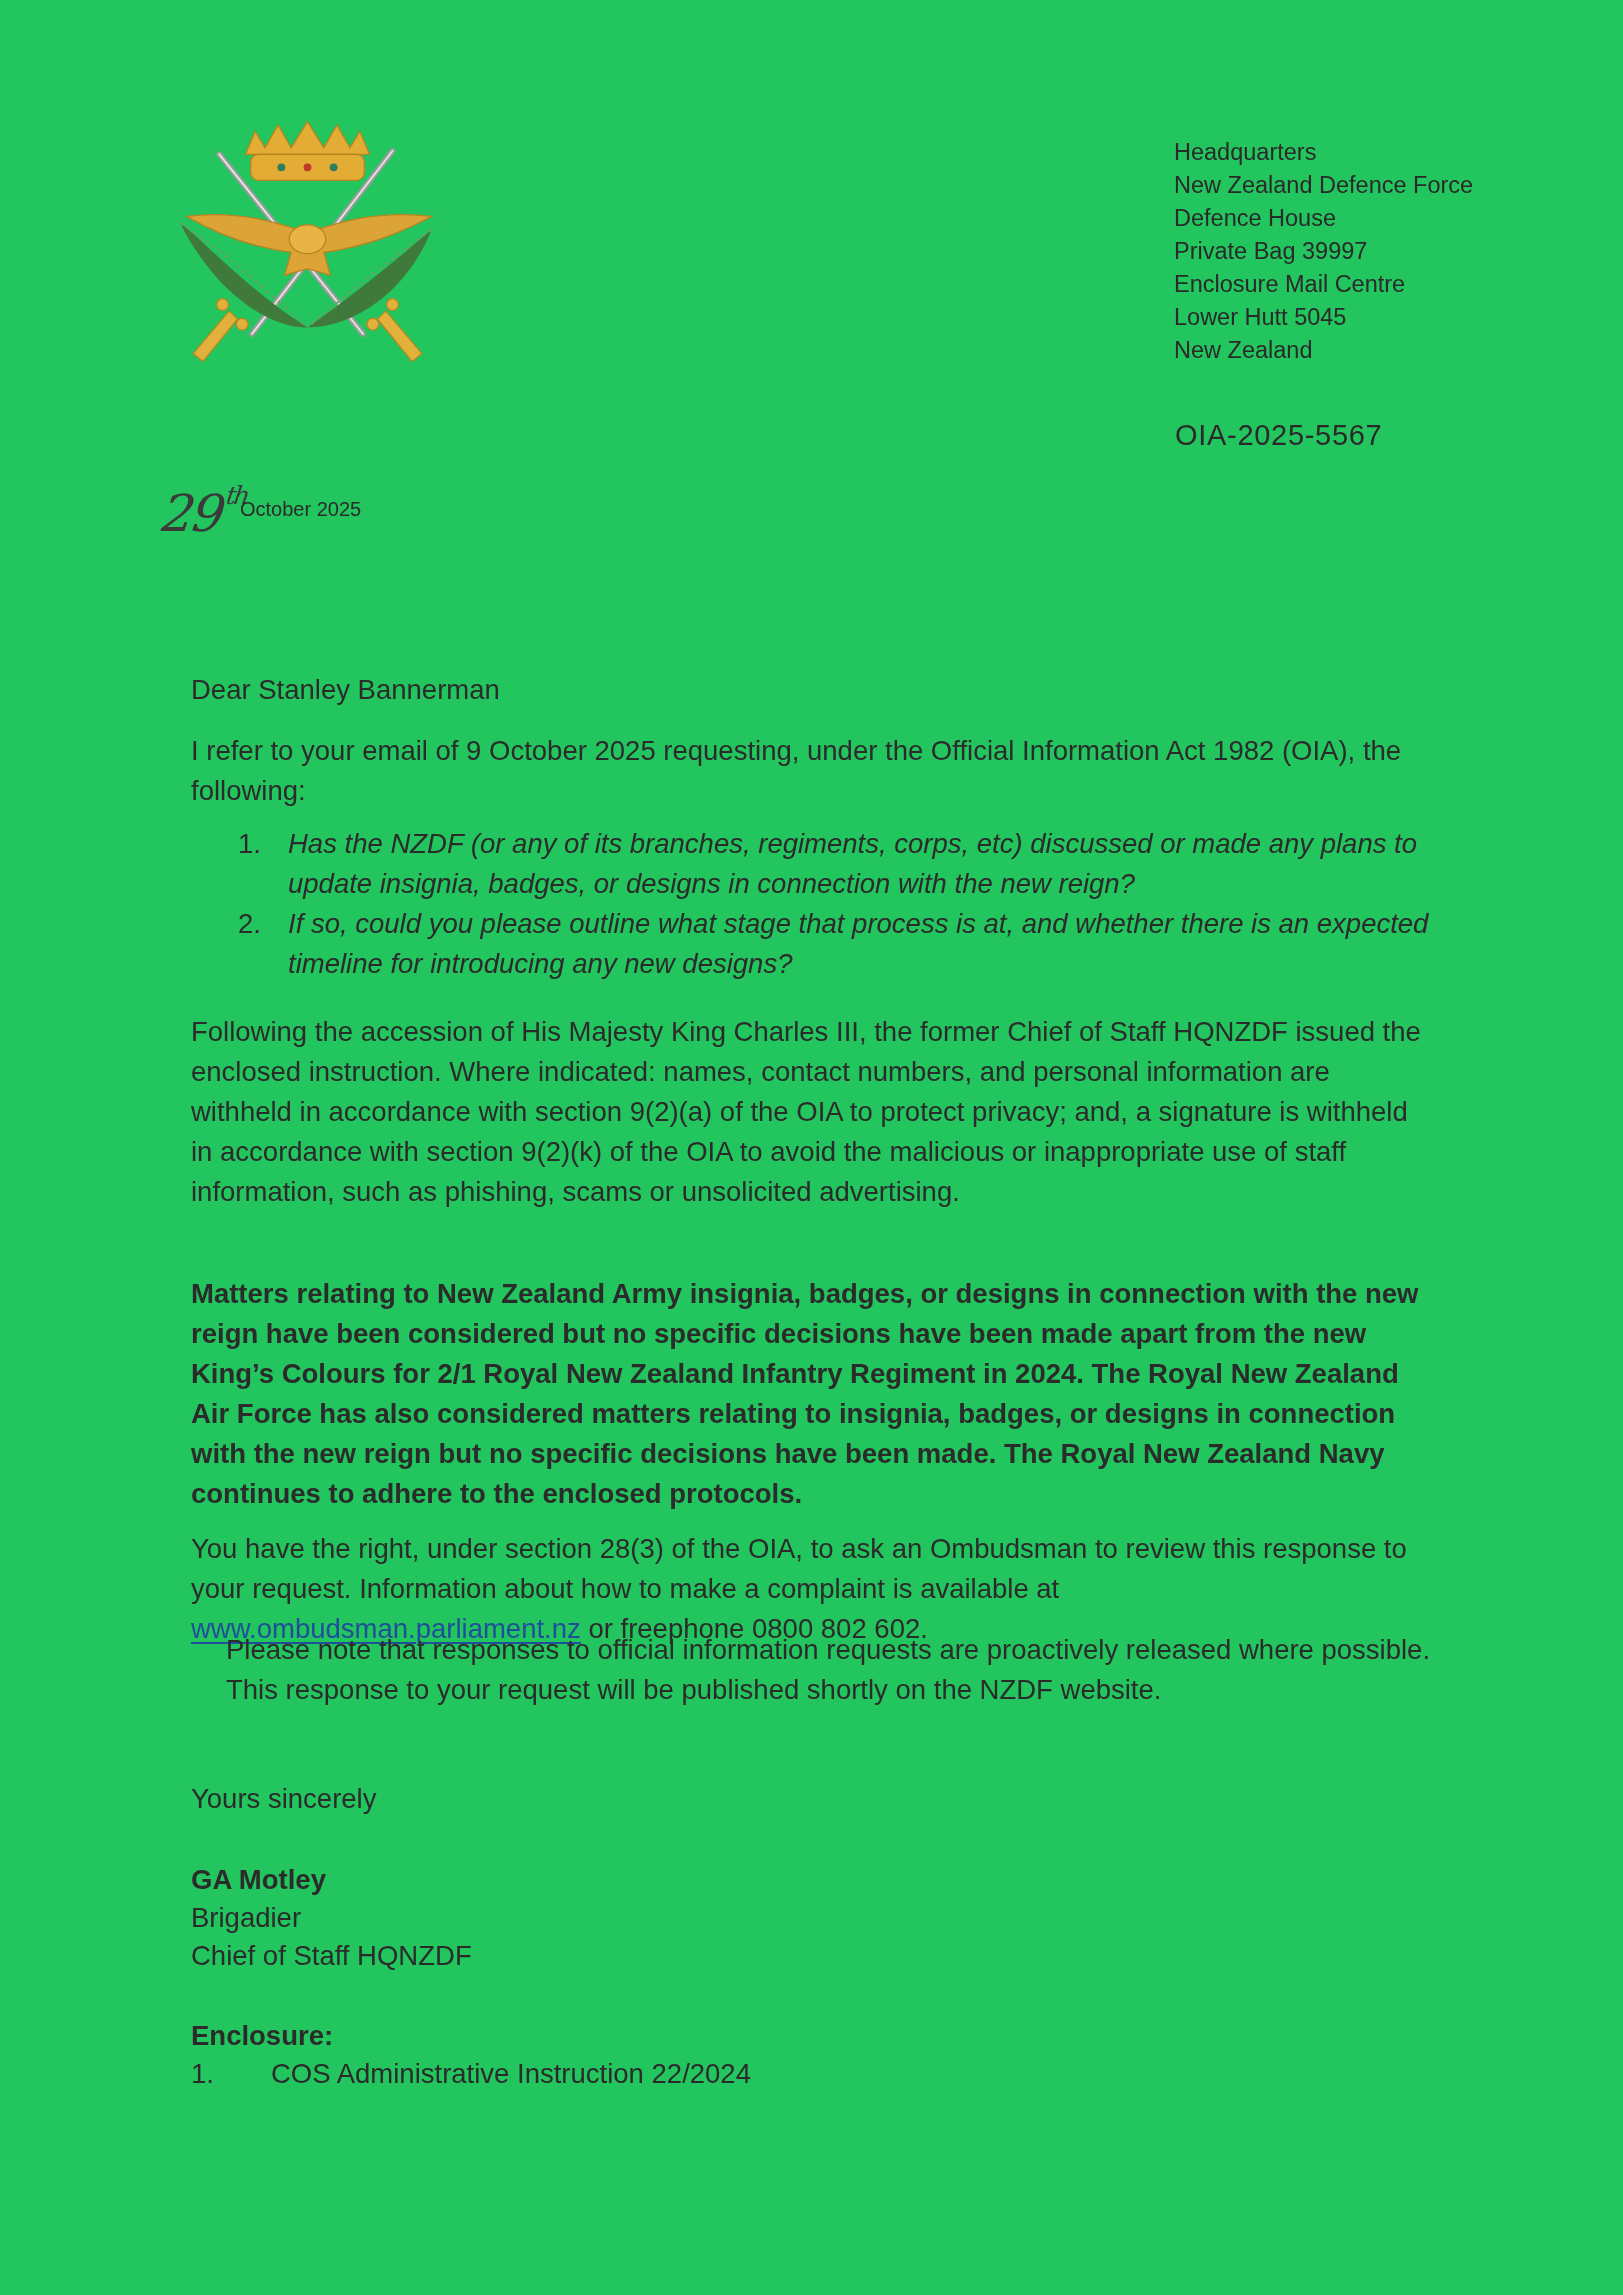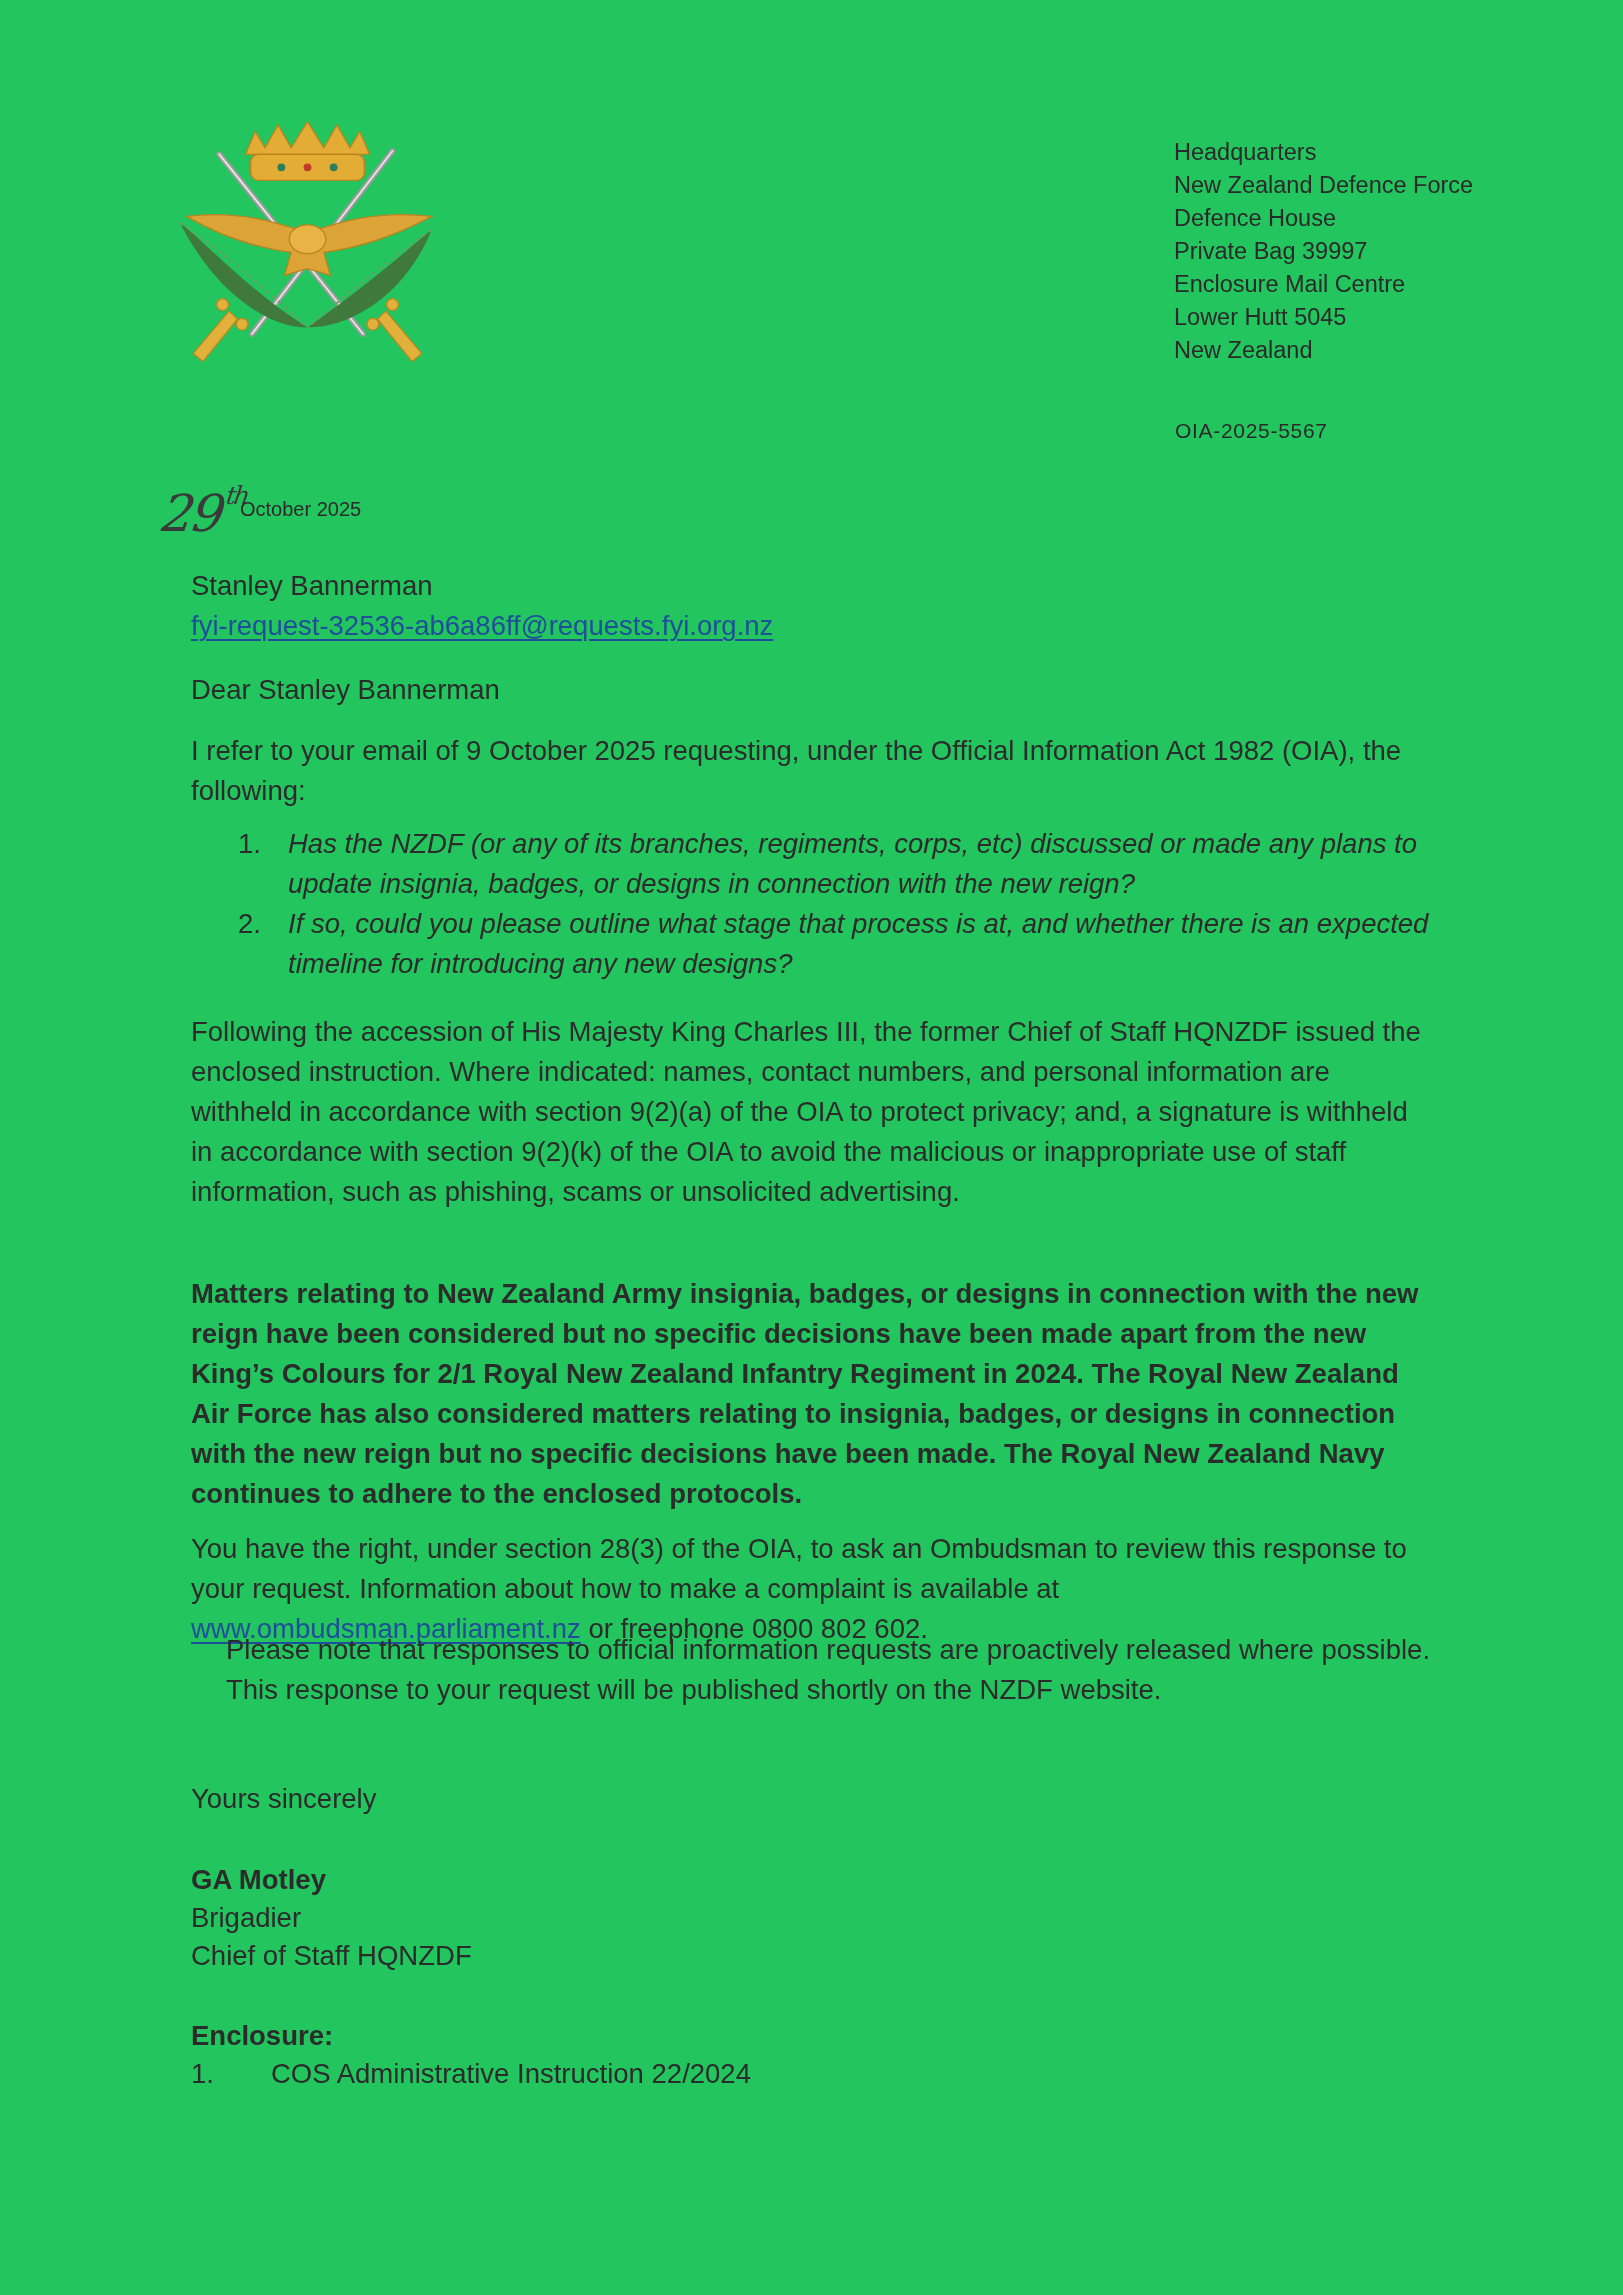--- a/index.html
+++ b/index.html
@@ -5,21 +5,21 @@
   html, body { margin: 0; padding: 0; background: #ffffff; }
   body {
     width: 1623px; height: 2295px; position: relative; overflow: hidden;
     font-family: "Liberation Sans", "DejaVu Sans", sans-serif;
     color: #2b2b2b;
   }
   .page { position: absolute; inset: 0; background: #22c55e; padding-left: 40px; }
   .crest { position: absolute; left: 167px; top: 118px; width: 281px; height: 249px; }
   .address { position: absolute; left: 1174px; top: 136px; font-size: 23.5px; line-height: 33px; color: #2a2a2a; }
   .address div { white-space: nowrap; }
-  .ref { position: absolute; left: 1175px; top: 419px; font-size: 21px; color: #2a2a2a; letter-spacing: 0.7px; }
+  .ref { position: absolute; left: 1175px; top: 419px; font-size: 29px; color: #2a2a2a; letter-spacing: 0.7px; }
   .date { position: absolute; left: 163px; top: 484px; height: 59px; }
   .date .hand { font-family: "DejaVu Serif", serif; font-style: italic; font-size: 51px; color: #3a3a3a; position: absolute; left: 0; top: 0; transform: skewX(-8deg); letter-spacing: -2.6px; }
   .date .hand sup { font-size: 25px; position: relative; top: -9.2px; margin-left: 1.3px; }
   .date .typed { position: absolute; left: 77px; top: 14.4px; font-size: 20px; white-space: nowrap; }
   .body-text { position: absolute; left: 191px; width: 1243px; font-size: 27.5px; line-height: 40px; color: #2b2b2b; }
   .recipient { top: 566px; }
   .link { color: #1f4e9a; text-decoration: underline; text-decoration-thickness: 2px; text-underline-offset: 3.9px; }
   .salutation { top: 670px; }
   .p1 { top: 731px; }
   ol.questions { position: absolute; left: 191px; top: 824px; width: 1243px; margin: 0; padding: 0; list-style: none; font-size: 27.5px; line-height: 40px; font-style: italic; }
@@ -88,24 +88,20 @@
     <div>New Zealand</div>
   </div>
 
   <div class="ref">OIA-2025-5567</div>
 
   <div class="date">
     <span class="hand"><span>29</span><sup>th</sup></span>
     <span class="typed">October 2025</span>
   </div>
 
-  <div class="body-text recipient">
-    <div>Stanley Bannerman</div>
-    <div><a class="link">fyi-request-32536-ab6a86ff@requests.fyi.org.nz</a></div>
-  </div>
 
   <div class="body-text salutation">Dear Stanley Bannerman</div>
 
   <div class="body-text p1">I refer to your email of 9 October 2025 requesting, under the Official Information Act 1982 (OIA), the following:</div>
 
   <ol class="questions">
     <li>
       <span class="num">1.</span>
       <span>Has the NZDF (or any of its branches, regiments, corps, etc) discussed or made any plans to update insignia, badges, or designs in connection with the new reign?</span>
     </li>

